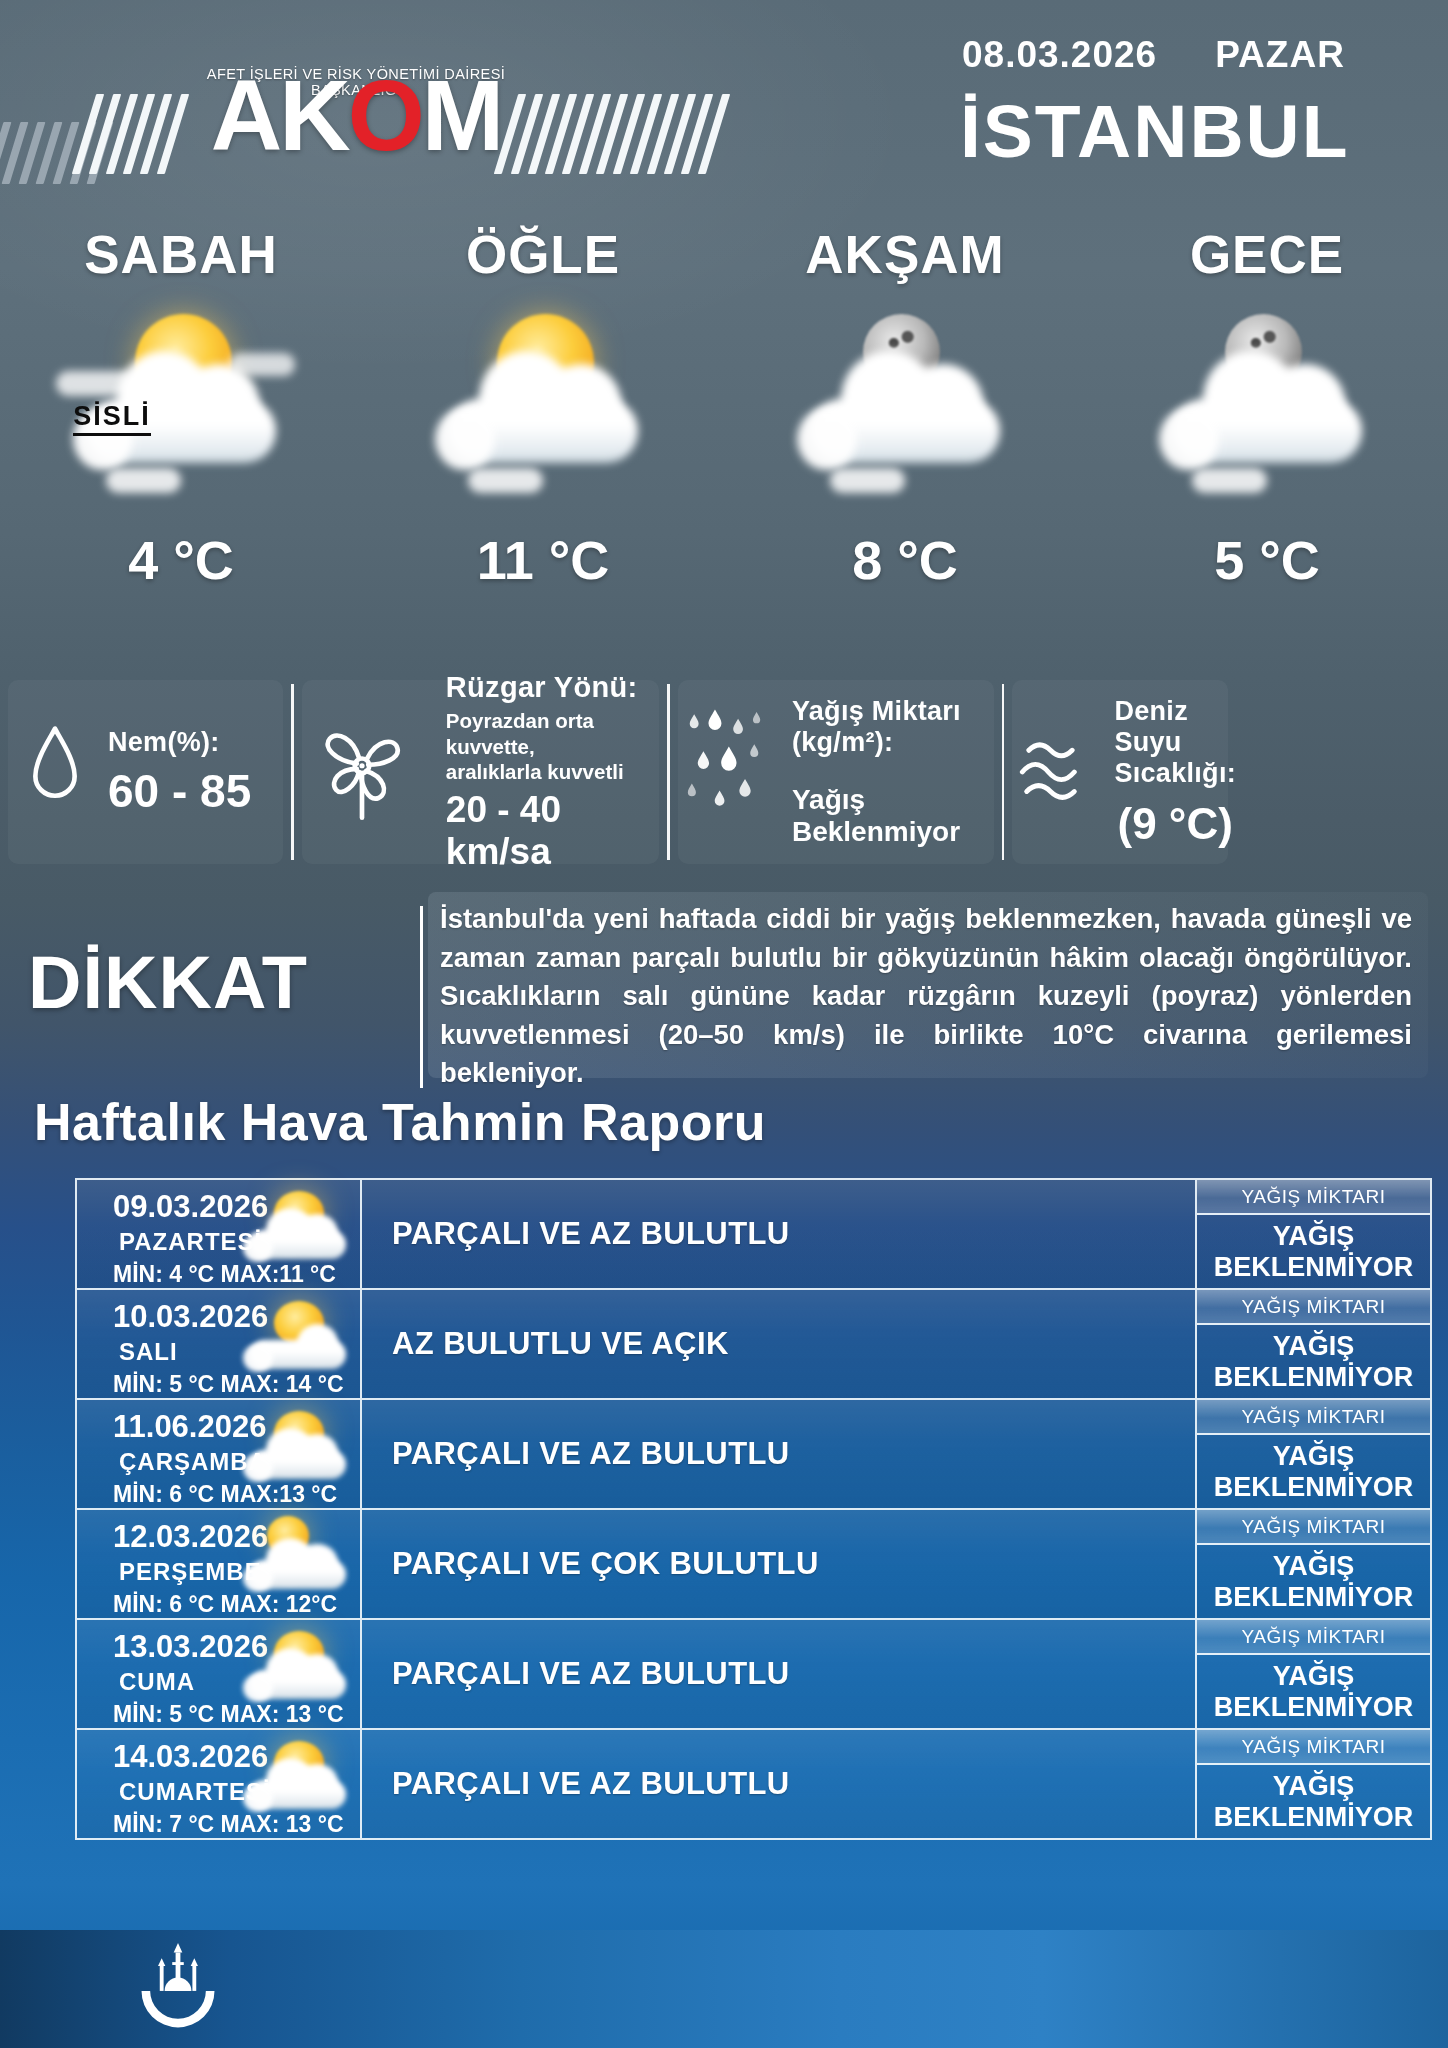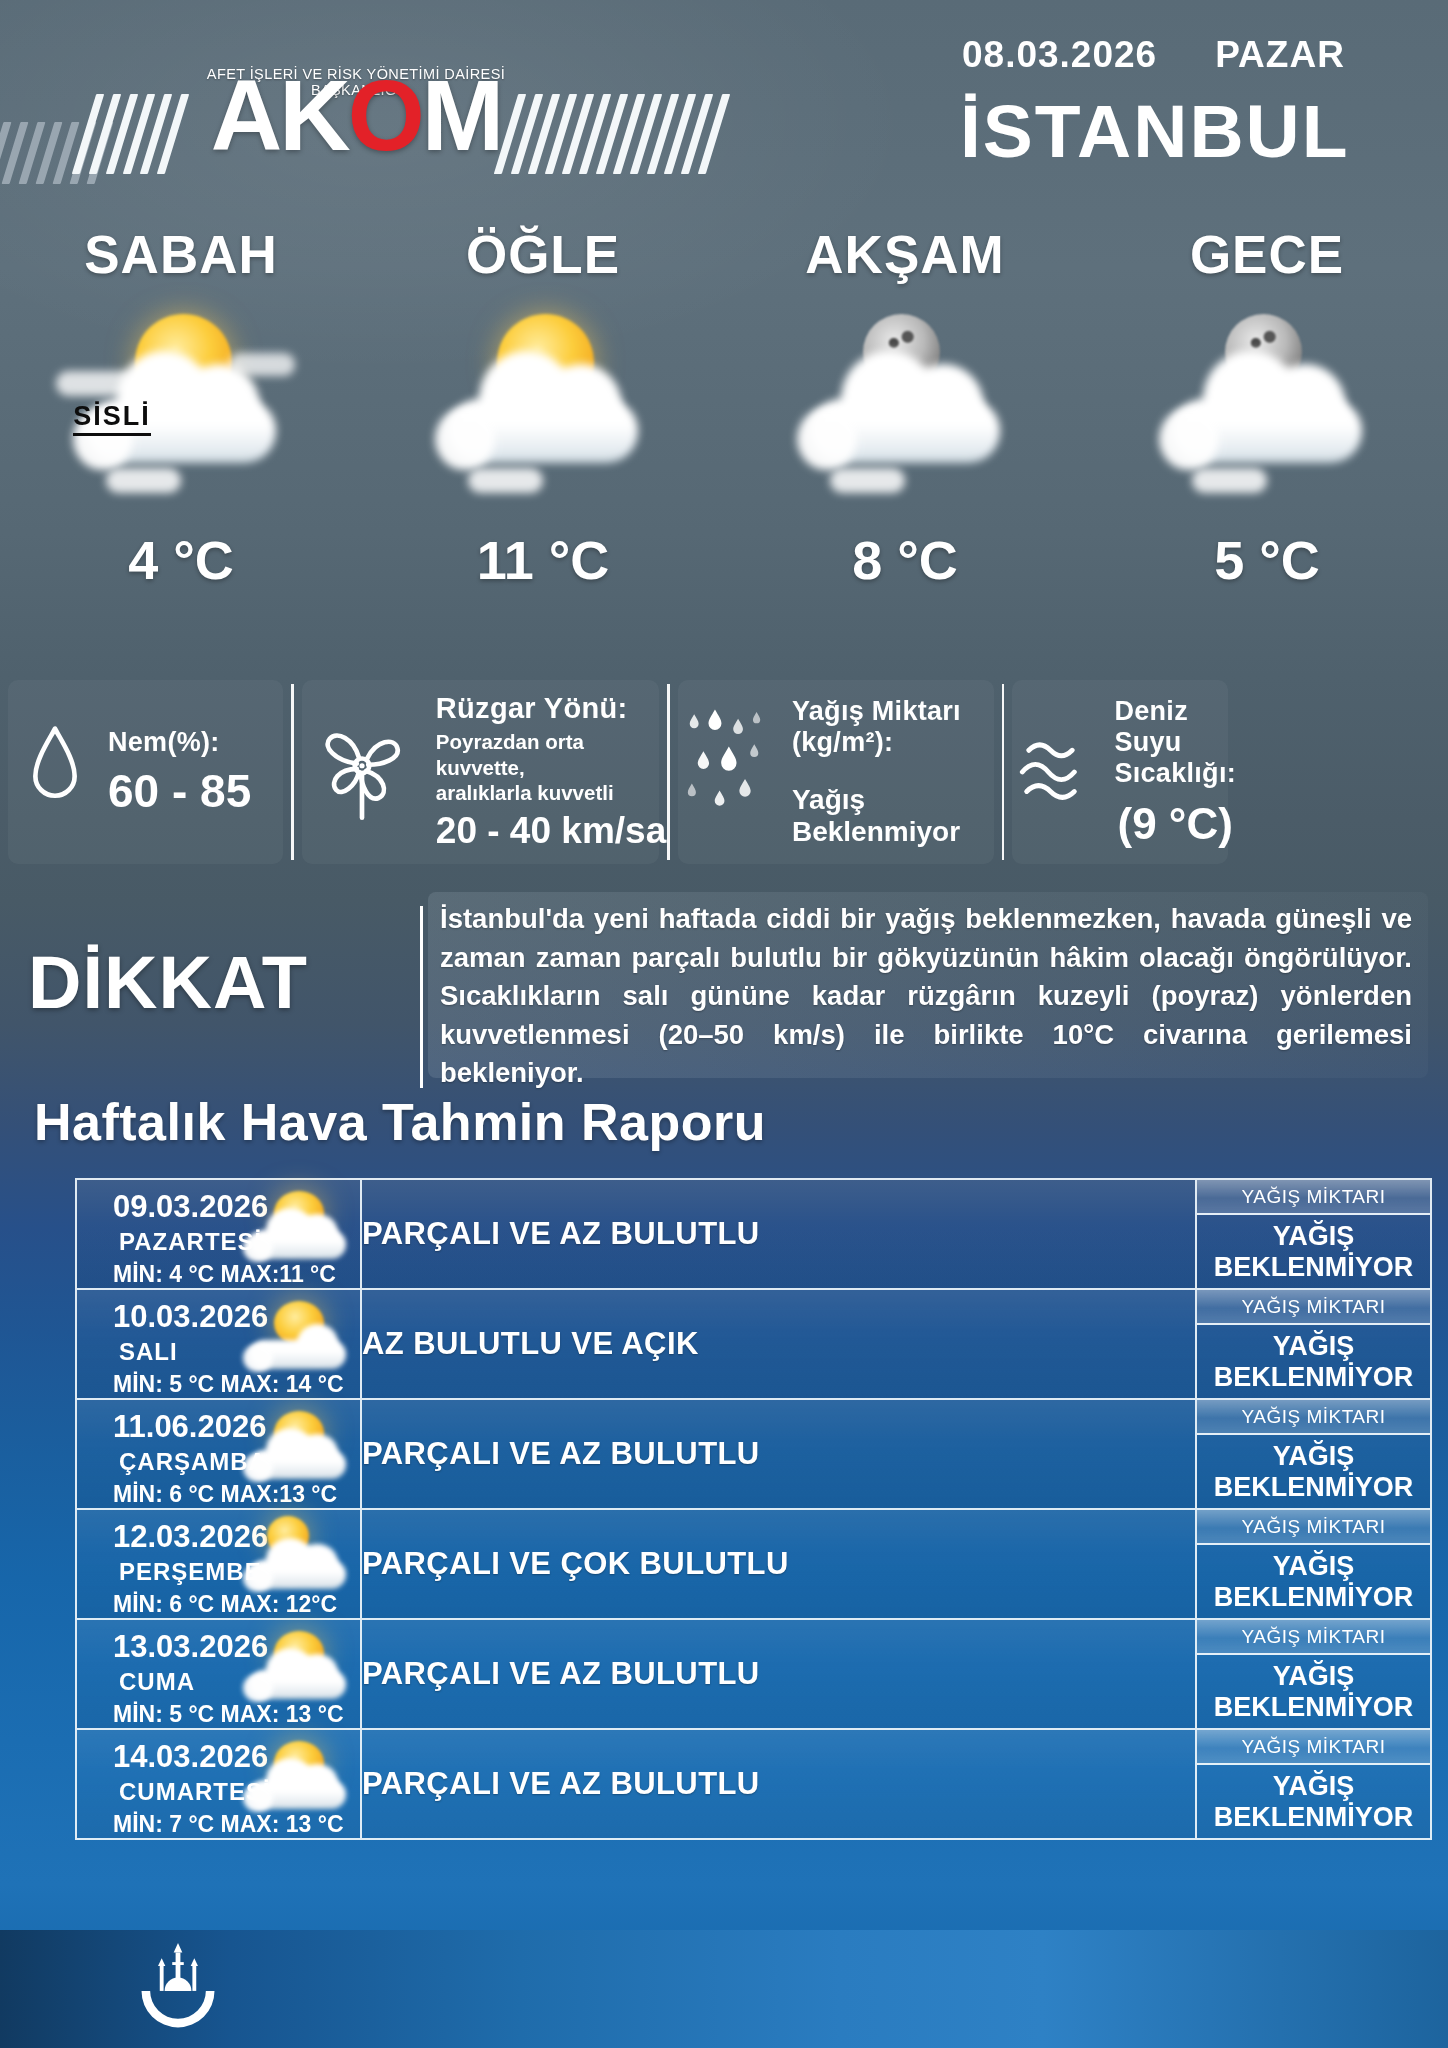--- a/index.html
+++ b/index.html
@@ -70,21 +70,21 @@
     display:grid; grid-template-columns:repeat(4,1fr);}
   .period{text-align:center;}
   .p-label{font-size:53px; font-weight:900; letter-spacing:1px; text-shadow:0 2px 4px rgba(0,0,0,.3);}
   .p-temp{font-size:54px; font-weight:700; margin-top:6px; text-shadow:0 2px 4px rgba(0,0,0,.3);}
 
   
   .metrics{position:absolute; left:0; top:666px; width:1236px; height:212px; display:flex; align-items:stretch;}
   .metric{display:flex; align-items:center; position:relative;}
   .metric .panel{position:absolute; inset:14px 8px; background:rgba(255,255,255,.045); border-radius:10px;}
   .m-hum{width:302px; padding-left:24px; gap:22px;}
-  .m-wind{width:404px; padding-left:16px; gap:22px;}
+  .m-wind{width:404px; padding-left:16px; gap:32px;}
   .m-rain{width:366px; padding-left:8px; gap:10px;}
   .m-sea{flex:1; padding-left:14px; gap:18px;}
   .vdiv{width:2.5px; height:176px; background:#fff; align-self:center; flex:0 0 auto; opacity:.95;}
   .m-label{font-size:27px; font-weight:600; letter-spacing:.3px;}
   .m-big{font-size:46px; font-weight:600; margin-top:6px;}
   .m-desc{font-size:20.5px; font-weight:600; line-height:1.25; margin-top:4px;}
   .m-mid{font-size:37px; font-weight:600; margin-top:4px;}
   .m-val28{font-size:28px; font-weight:600; margin-top:26px;}
   .m-val44{font-size:44px; font-weight:600; margin-top:10px; text-align:center;}
   .micon{flex:0 0 auto; display:block;}
@@ -105,21 +105,21 @@
   .wtable{position:absolute; left:75px; top:1178px; width:1357px; border:2.5px solid var(--line); box-sizing:border-box;}
   .wrow{display:grid; grid-template-columns:285px 1fr 233px; height:108px;
     background:linear-gradient(180deg, rgba(255,255,255,.08) 0%, rgba(255,255,255,.015) 40%, rgba(0,0,0,.05) 100%);}
   .wrow + .wrow{border-top:2.5px solid var(--line);}
   .cell-day{position:relative; border-right:2.5px solid var(--line); padding:9px 7px 0 36px; box-sizing:border-box;}
   .d-date{font-size:31px; font-weight:800;}
   .d-day{font-size:24px; font-weight:800; letter-spacing:1px; margin:3px 0 0 6px;}
   .d-minmax{font-size:23px; font-weight:800; margin-top:5px;}
   .cell-day .wx-sm{position:absolute; right:6px; top:2px;}
   .cell-cond{display:flex; align-items:center; border-right:2.5px solid var(--line);
-    font-size:31px; font-weight:800; letter-spacing:.4px; text-shadow:0 1px 2px rgba(0,0,0,.3);}
+    padding-left:30px; font-size:31px; font-weight:800; letter-spacing:.4px; text-shadow:0 1px 2px rgba(0,0,0,.3);}
   .cell-precip{display:flex; flex-direction:column;}
   .precip-head{height:33px; flex:0 0 auto; border-bottom:2.5px solid var(--line);
     background:linear-gradient(180deg, rgba(255,255,255,.34), rgba(255,255,255,.10) 55%, rgba(255,255,255,.20));
     display:flex; align-items:center; justify-content:center;
     font-size:19px; font-weight:400; letter-spacing:.5px;}
   .precip-val{flex:1; display:flex; align-items:center; justify-content:center; text-align:center;
     font-size:27px; font-weight:800; line-height:1.12; padding:0 26px;}
 
   
   .footer{position:absolute; left:0; top:1930px; width:1448px; height:118px;

